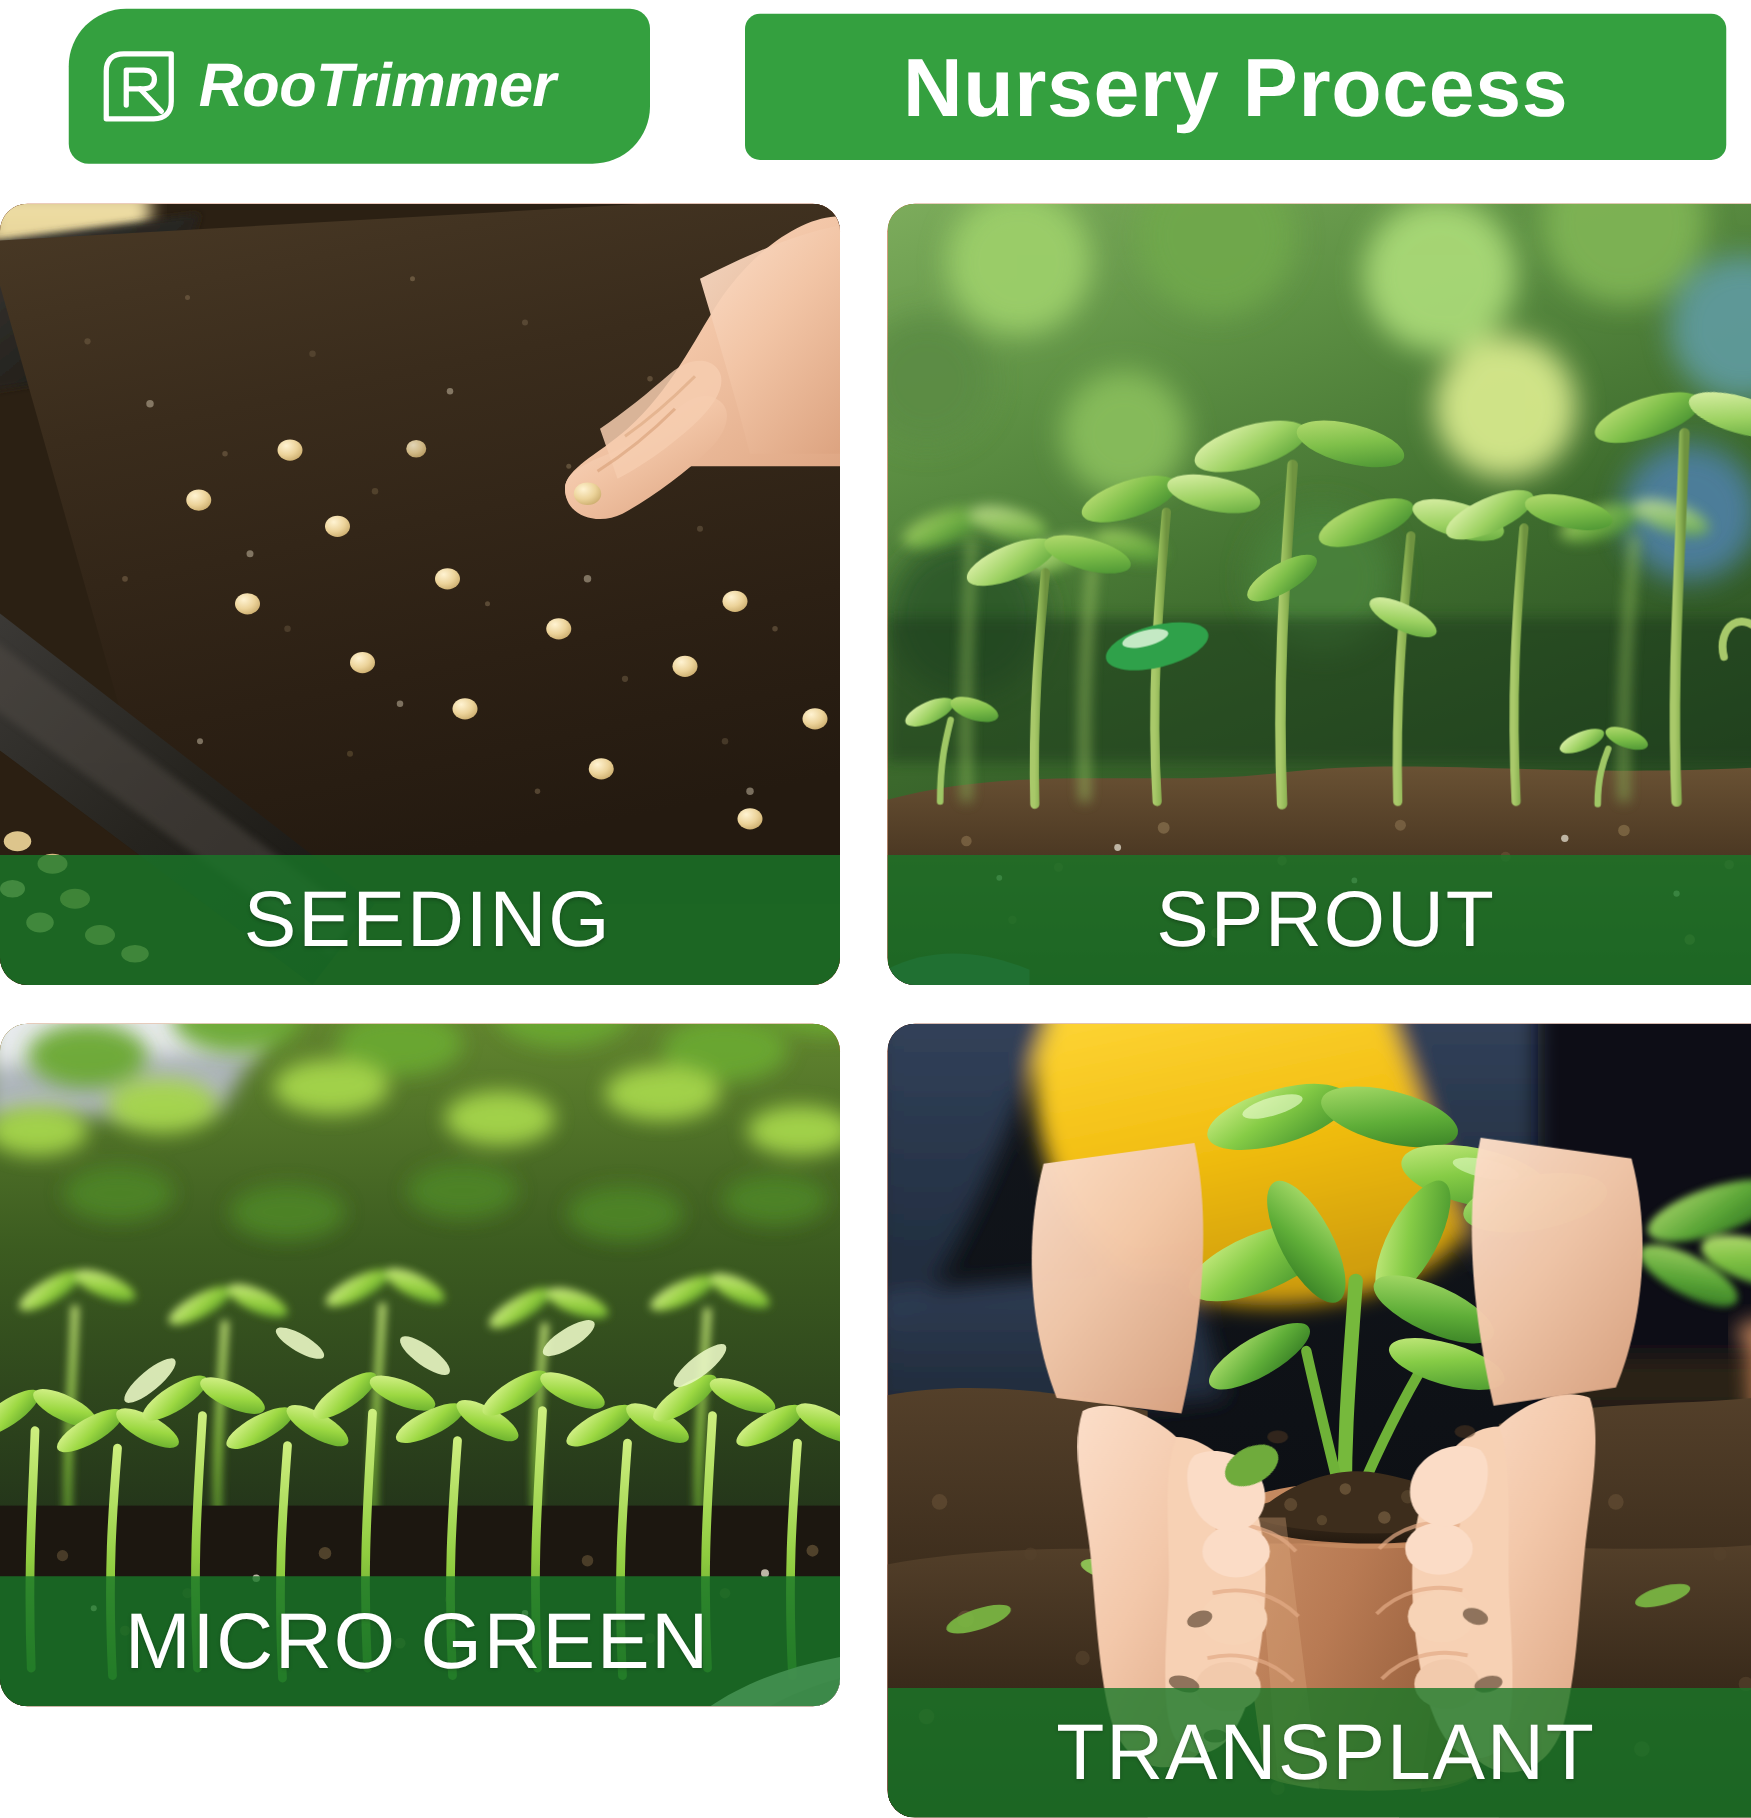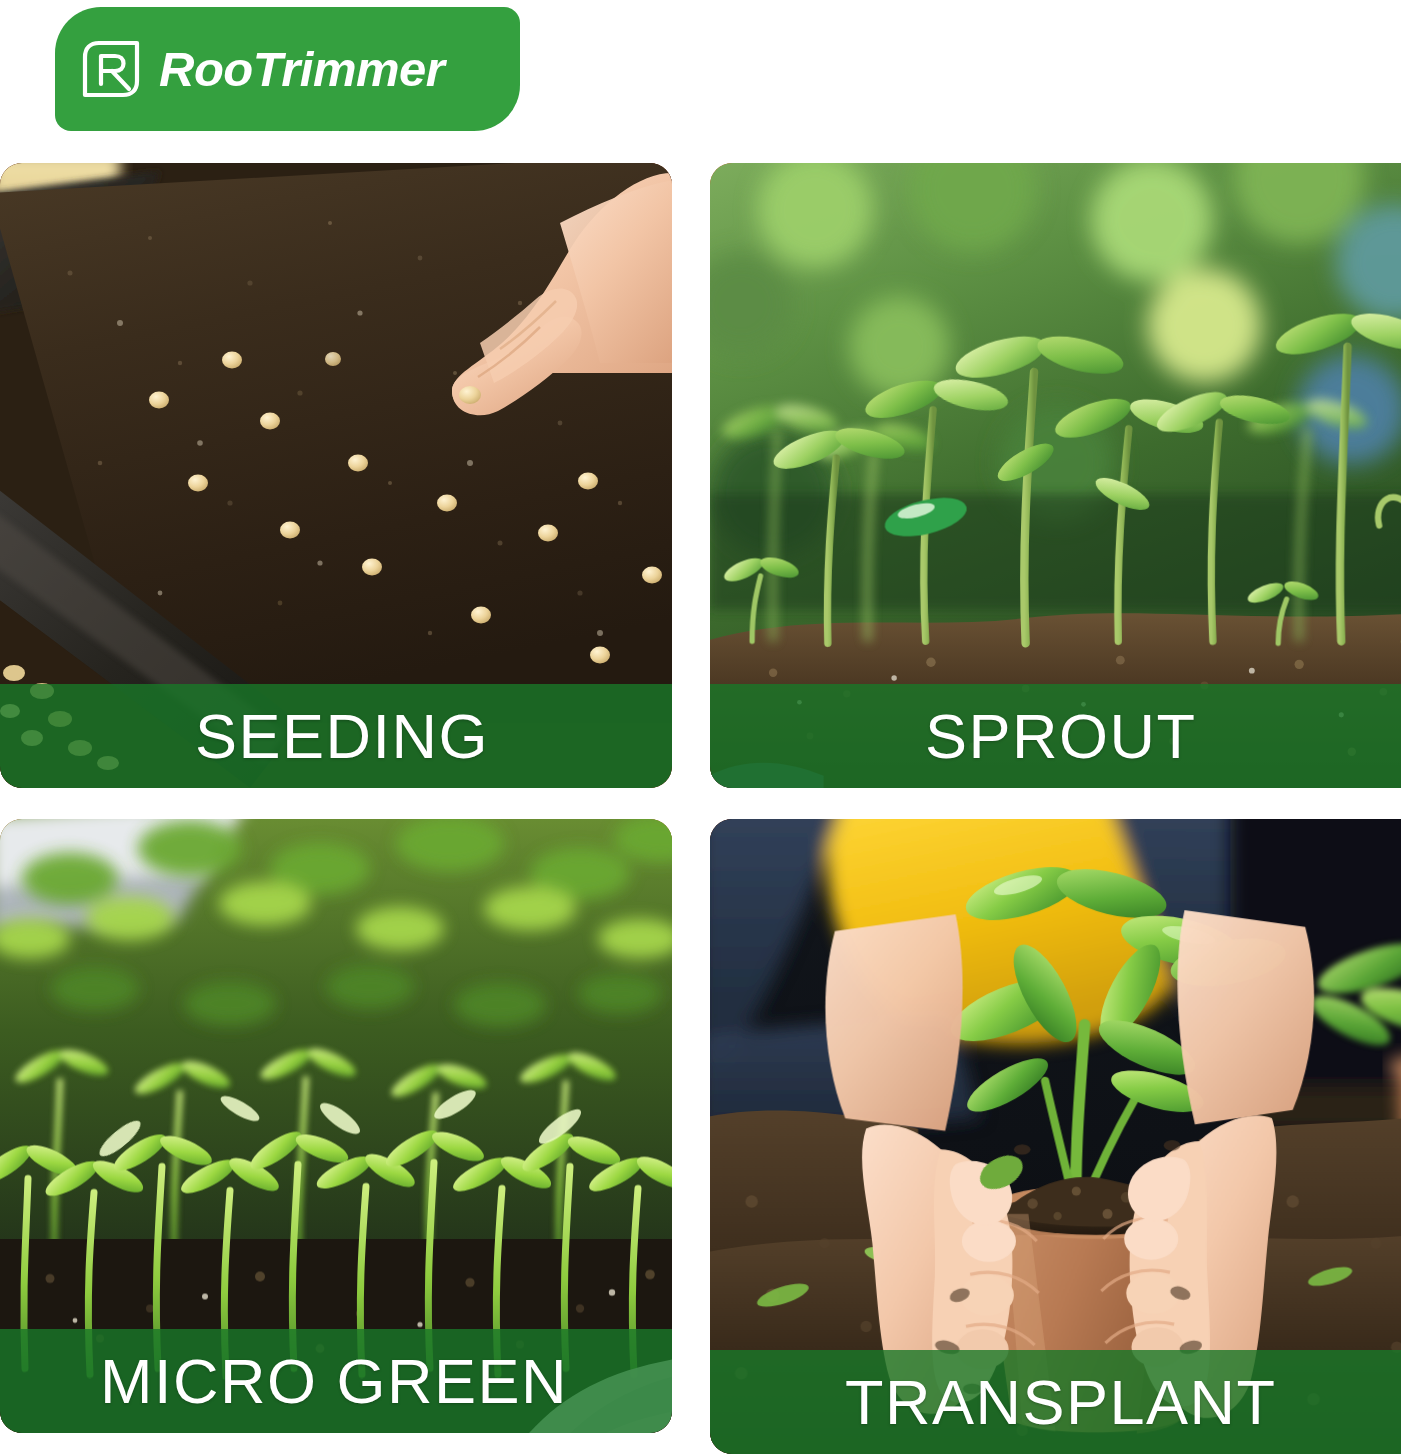--- a/index.html
+++ b/index.html
@@ -117,37 +117,40 @@
 
   
   #tile-seeding  .tile-caption { margin-left: 195px; }
   #tile-sprout   .tile-caption { margin-left: 215px; }
   #tile-micro    .tile-caption { margin-left: 100px; }
   #tile-trans    .tile-caption { margin-left: 135px; }
 
   
   #tile-seeding { left: 0px;   top: 0px;   width: 672px; height: 625px; }
   #tile-sprout  { left: 710px; top: 0px;   width: 691px; height: 625px; padding-left: 36px; }
-  #tile-micro   { left: 0px;   top: 656px; width: 672px; height: 614px; }
+  #tile-micro   { left: 0px;   top: 656px; width: 672px; height: 546px; }
   #tile-trans   { left: 710px; top: 656px; width: 719px; height: 635px; }
 </style>
 </head>
 <body>
 
 <div id="header">
 
   <div id="logo-pill">
     <svg id="logo-mark" viewBox="0 0 64 64">
       <path d="M6 20 C6 11 11 6 20 6 L58 6 L58 44 C58 53 53 58 44 58 L6 58 Z" fill="none" stroke="#ffffff" stroke-width="4.2" stroke-linejoin="round"></path>
       <path d="M22 47 L22 19 L36 19 C41.5 19 44.5 22 44.5 26.5 C44.5 31 41.5 34 36 34 L22 34" fill="none" stroke="#ffffff" stroke-width="4.2" stroke-linecap="round" stroke-linejoin="round"></path>
       <path d="M33 34 L50 52" fill="none" stroke="#ffffff" stroke-width="4.2" stroke-linecap="round"></path>
     </svg>
     <span id="logo-text">RooTrimmer</span>
   </div>
 
+  <div id="title-banner">
+    <span id="title-text">Nursery Process</span>
+  </div>
 
 </div>
 
 <div id="grid">
 
   <div class="tile" id="tile-seeding">
     <svg class="tile-photo" viewBox="0 0 672 625" preserveAspectRatio="xMidYMid slice">
       <defs>
         <linearGradient id="sd-soil" x1="0" y1="0" x2="0.25" y2="1">
           <stop offset="0%" stop-color="#4a3a26"></stop>

